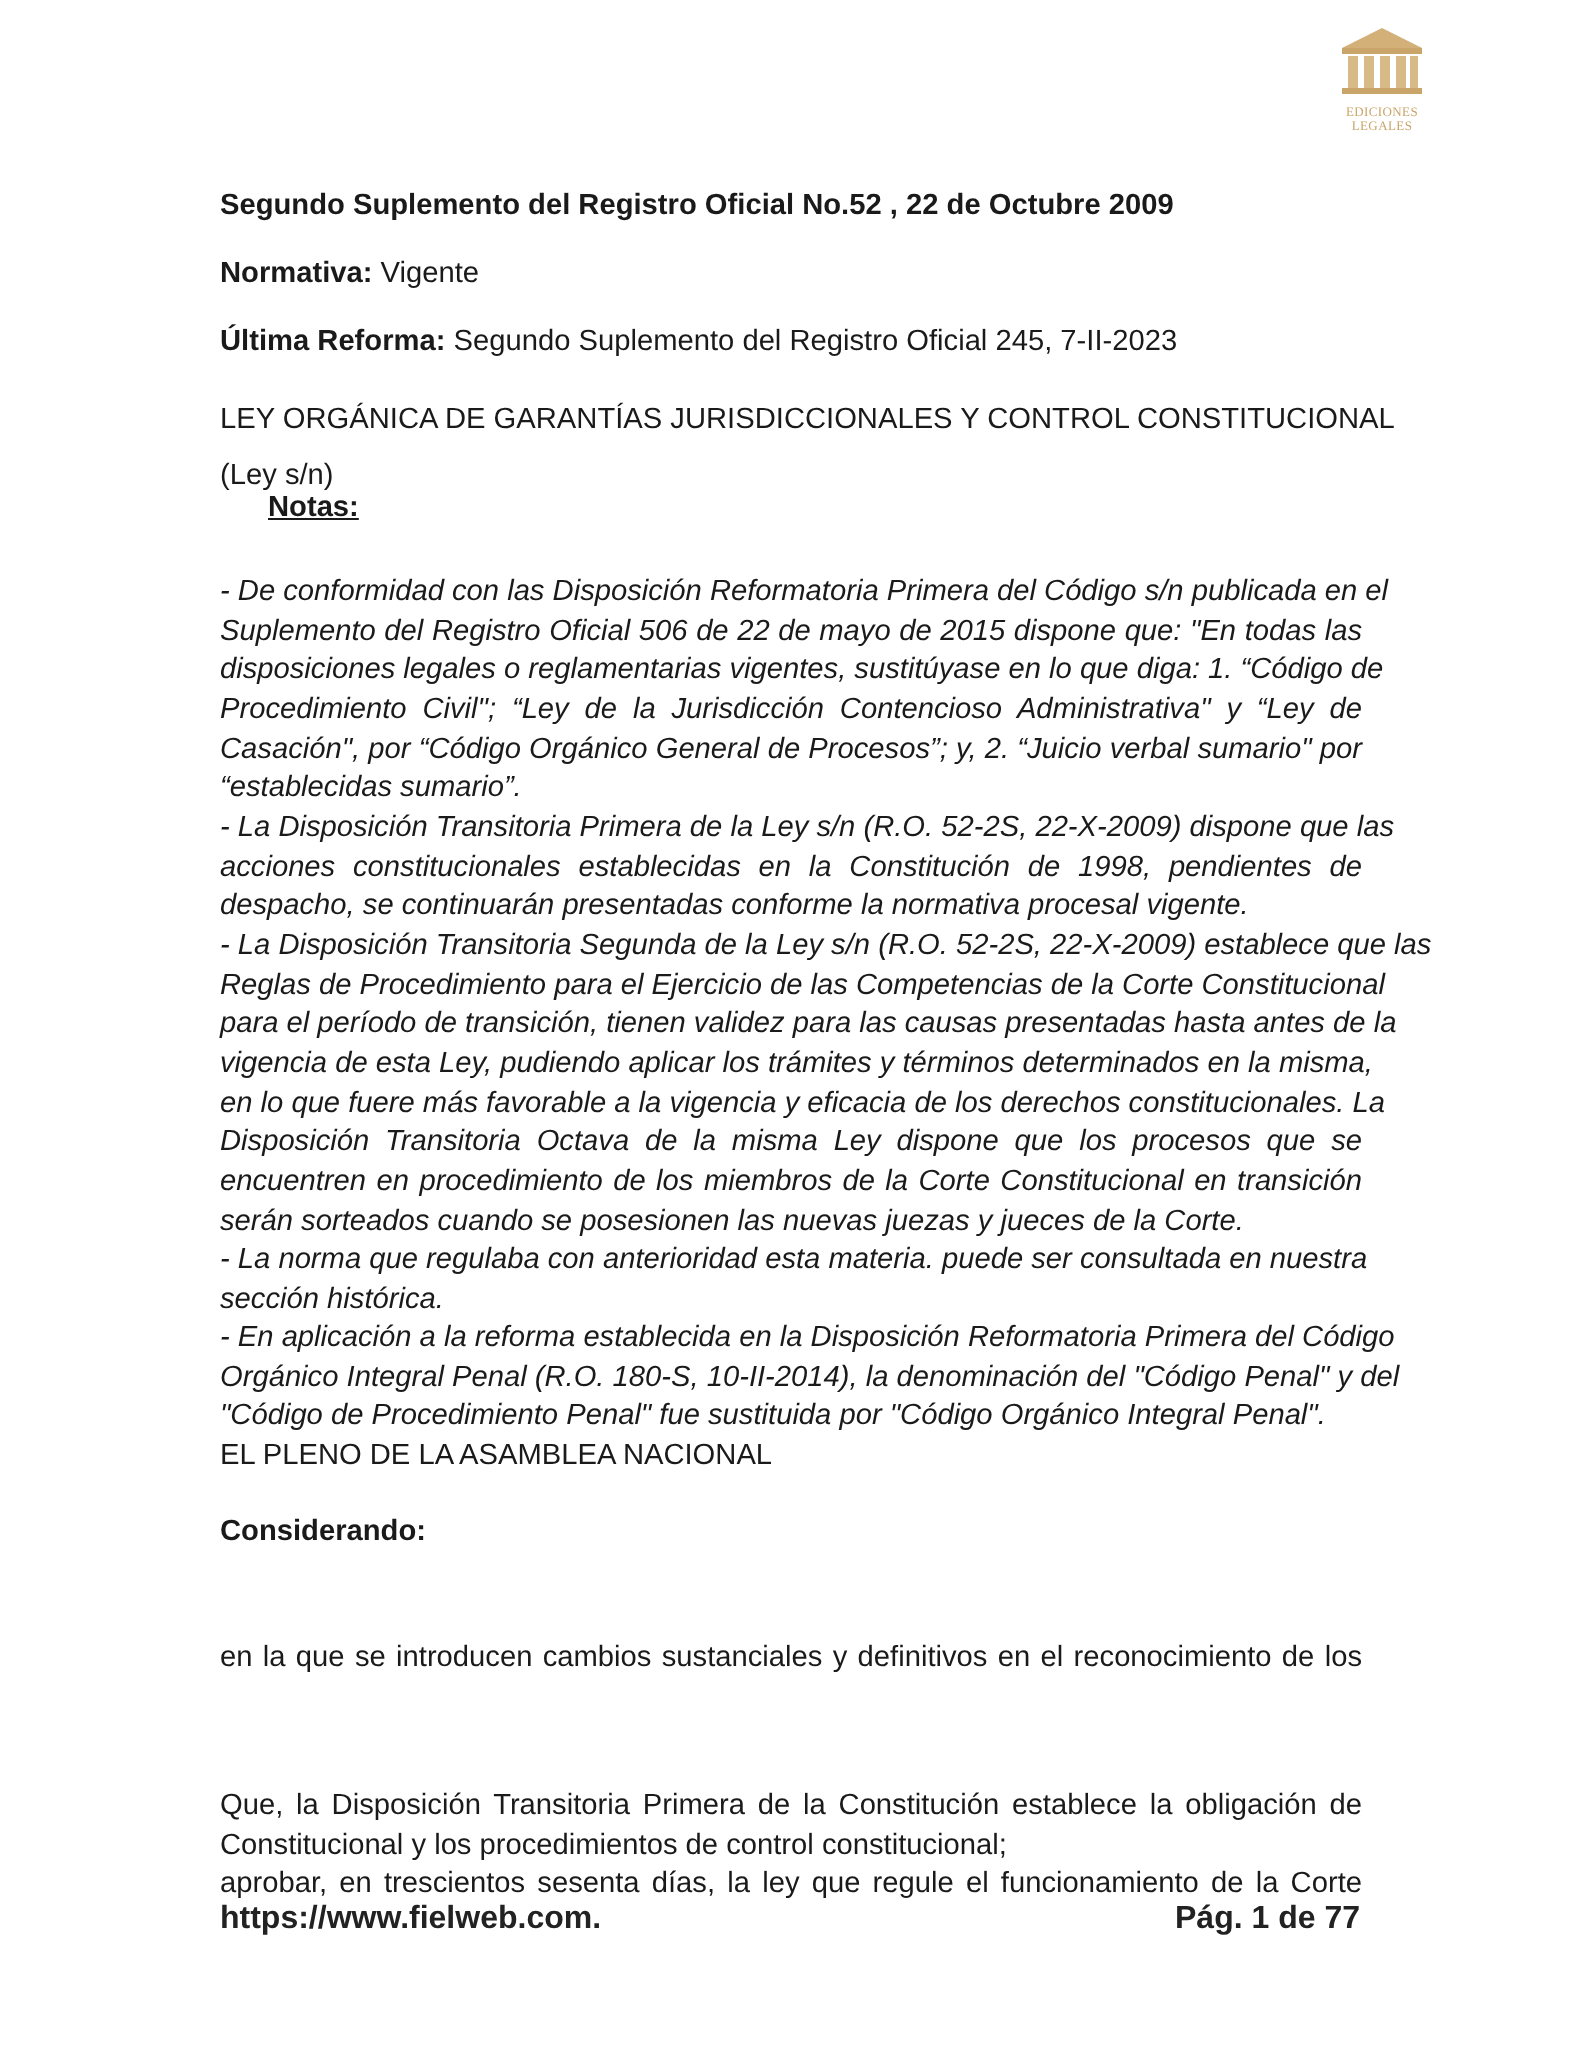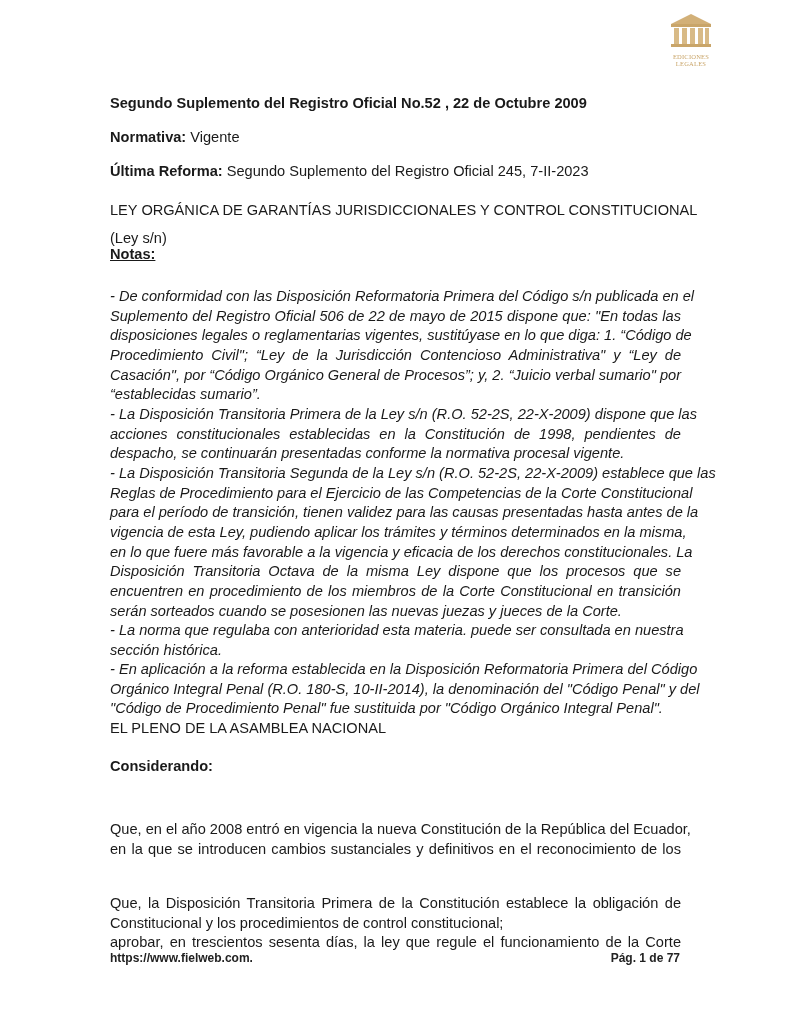--- a/index.html
+++ b/index.html
@@ -7,27 +7,27 @@
          font-family: "Liberation Sans", sans-serif; color: #1a1a1a; }
   .logo { position: absolute; left: 663px; top: 12px; width: 56px; height: 56px; }
   .logo svg { display: block; }
   .logo-text { position: absolute; left: 0; width: 56px; text-align: center;
                font-family: "Liberation Serif", serif; font-size: 6.5px; color: #c9a569;
                letter-spacing: 0.2px; line-height: 7px; }
   .content { position: absolute; left: 110px; top: 0; width: 571px;
              font-size: 14.6px; line-height: 19px; }
   .line { position: absolute; left: 0; width: 571px; white-space: nowrap; }
   .b { font-weight: bold; }
-  .u { text-decoration: underline; }
+  .u { text-decoration: underline; margin-left: 24px; }
   .it { font-style: italic; }
   .para { position: absolute; left: 0; width: 571px; text-align: justify; margin-top: 24px; }
   .para .l { display: block; text-align: justify; text-align-last: justify; white-space: nowrap; height: 19.7px; }
   .para .l.last { text-align-last: left; }
   .footer { position: absolute; top: 951px; font-family: "Liberation Sans", sans-serif;
-            font-size: 12px; font-weight: bold; color: #222; }
+            font-size: 16px; font-weight: bold; color: #222; }
 </style>
 </head>
 <body>
 
 <div class="logo">
   <svg width="56" height="40" viewBox="0 0 56 40">
     <polygon points="8,12 28,2 48,12" fill="#d2b078"></polygon>
     <rect x="8" y="12" width="40" height="3" fill="#c9a569"></rect>
     <rect x="11" y="16" width="5" height="16" fill="#d8ba86"></rect>
     <rect x="19" y="16" width="5" height="16" fill="#d8ba86"></rect>
@@ -93,21 +93,20 @@
     <span class="l">- En aplicación a la reforma establecida en la Disposición Reformatoria Primera del Código</span>
     <span class="l">Orgánico Integral Penal (R.O. 180-S, 10-II-2014), la denominación del "Código Penal" y del</span>
     <span class="l last">"Código de Procedimiento Penal" fue sustituida por "Código Orgánico Integral Penal".</span>
   </div>
 
   <div class="line" style="top:719px">EL PLENO DE LA ASAMBLEA NACIONAL</div>
 
   <div class="line b" style="top:757px">Considerando:</div>
 
   <div class="para" style="top:796px">
-    <span class="l">Que, en el año 2008 entró en vigencia la nueva Constitución de la República del Ecuador,</span>
     <span class="l">en la que se introducen cambios sustanciales y definitivos en el reconocimiento de los</span>
   </div>
 
   <div class="para" style="top:870px">
     <span class="l">Que, la Disposición Transitoria Primera de la Constitución establece la obligación de</span>
     <span class="l last">Constitucional y los procedimientos de control constitucional;</span>
     <span class="l">aprobar, en trescientos sesenta días, la ley que regule el funcionamiento de la Corte</span>
   </div>
 </div>
 

